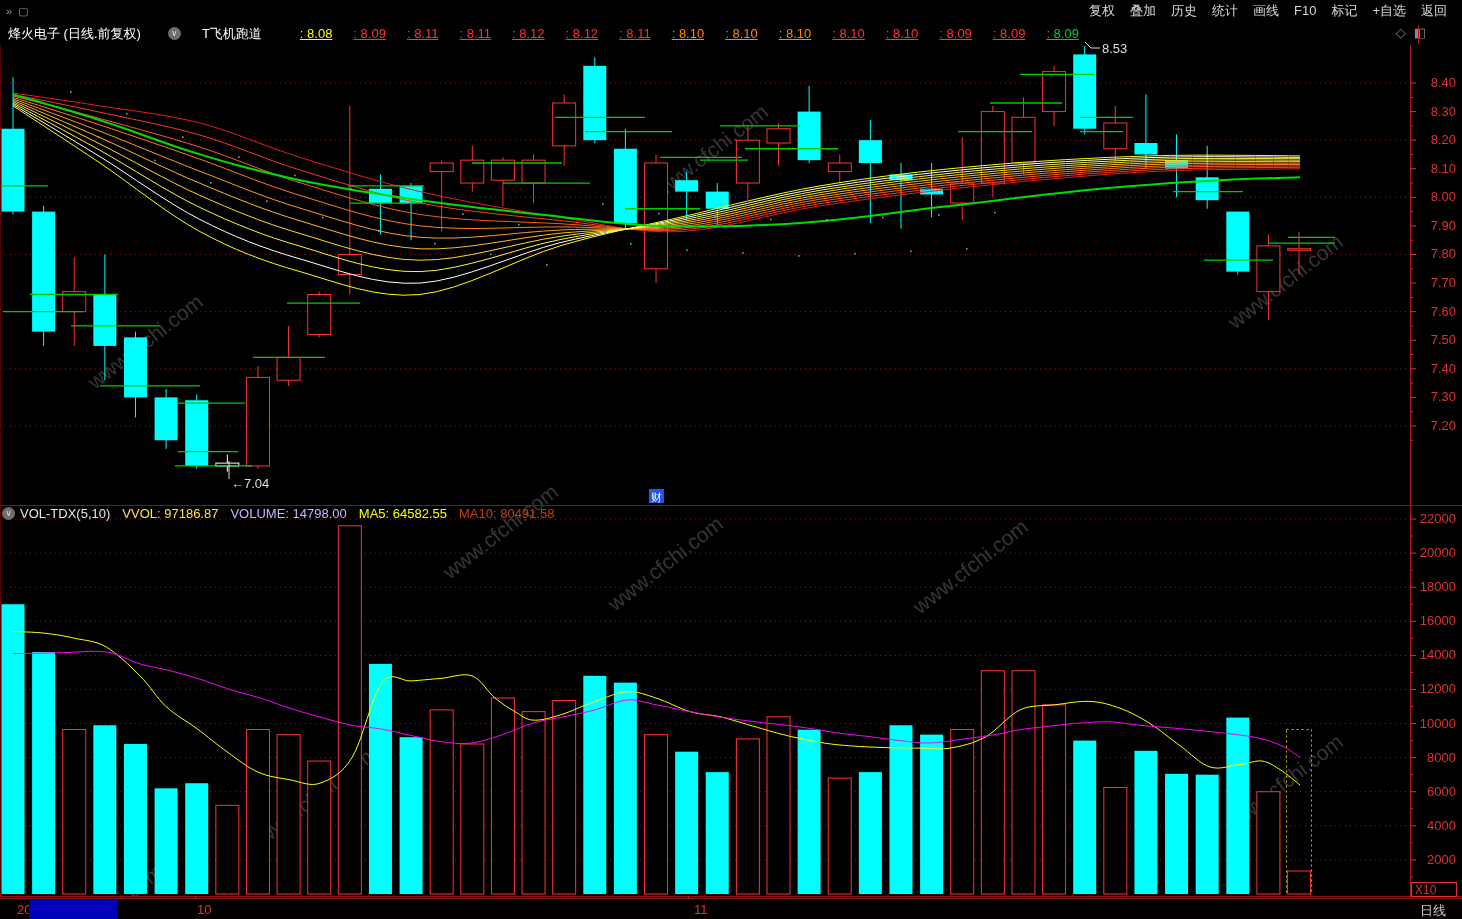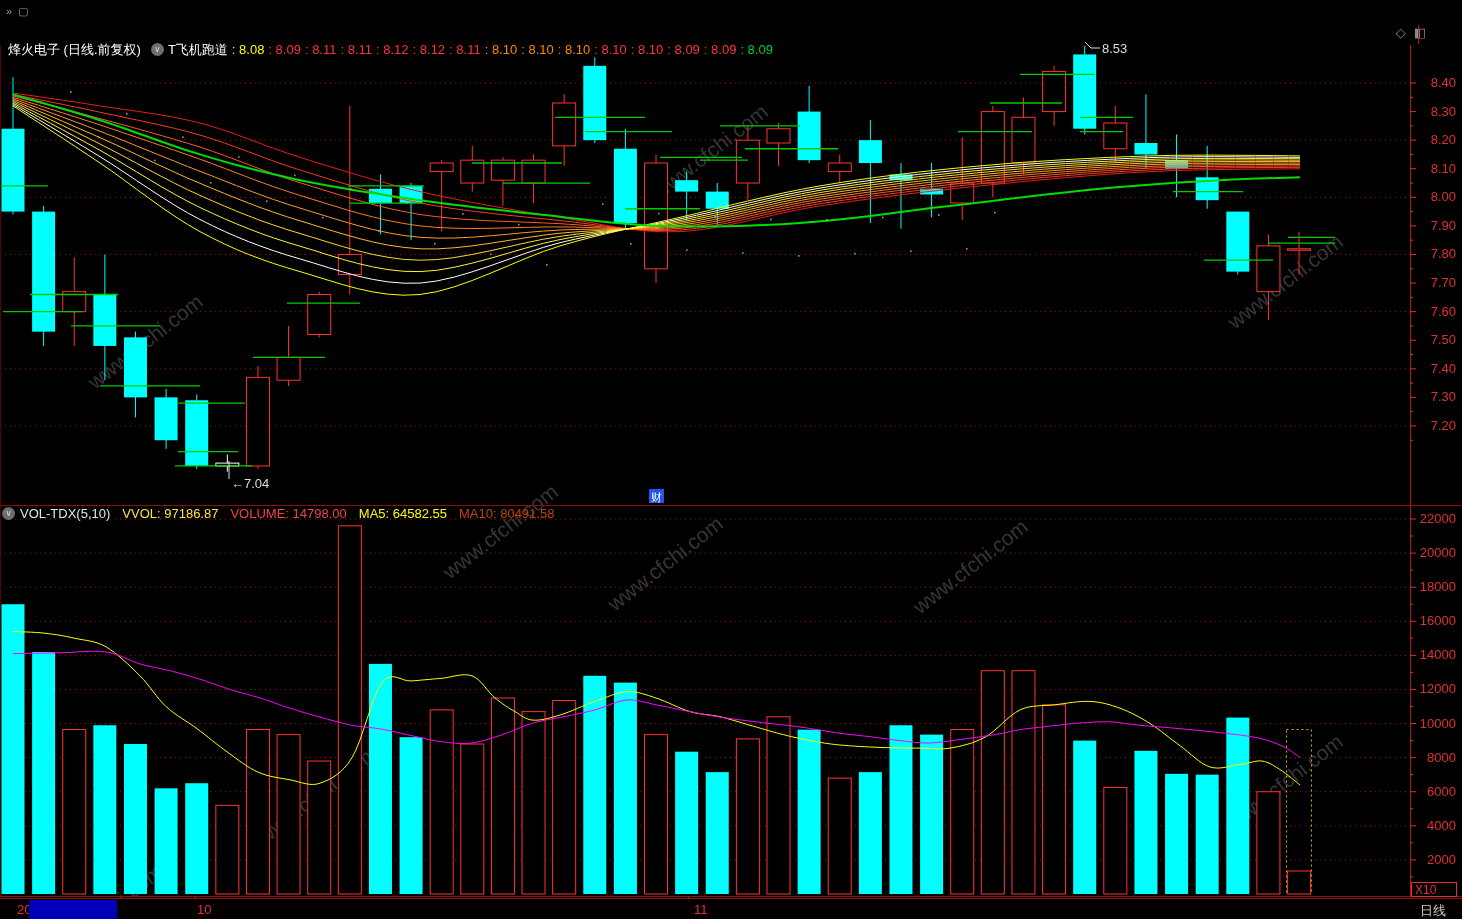--- a/index.html
+++ b/index.html
@@ -5,26 +5,26 @@
   html,body{margin:0;padding:0;background:#000;}
   body{width:1462px;height:919px;position:relative;overflow:hidden;
        font-family:"Liberation Sans",sans-serif;-webkit-font-smoothing:antialiased;}
   #toolbar{position:absolute;top:0;left:0;width:1462px;height:22px;background:#000;
            display:flex;align-items:center;font-size:13px;color:#d8d8d8;white-space:nowrap;}
   #toolbar .witem{margin-left:6px;color:#9a9a9a;font-size:11px;}
   #toolbar .titem{margin-left:14px;cursor:default;}
   #toolbar .titem.active{color:#ff2d2d;}
   #toolbar .spacer{flex:1;}
   #toolbar .ritem{margin-right:15px;cursor:default;}
-  #titlebar{position:absolute;top:38px;left:0;width:1462px;height:23px;background:#000;
-            display:flex;align-items:center;font-size:13px;color:#fff;white-space:nowrap;}
+  #titlebar{position:absolute;top:22px;left:0;width:1462px;height:23px;background:#000;
+            display:flex;align-items:center;font-size:13px;color:#fff;white-space:nowrap;gap:17px;}
   #titlebar .stock{margin-left:8px;}
   #titlebar .chev{display:inline-block;width:13px;height:13px;border-radius:50%;background:#6e6e6e;
             color:#d9d9d9;font-size:9px;line-height:13px;text-align:center;margin:0 4px 0 10px;}
-  #indicator-values span{margin-left:4px;}
+  #indicator-values span{margin-left:21px;text-decoration:underline;}
   .tr-icons{position:absolute;top:25px;right:28px;color:#8a8a8a;font-size:13px;letter-spacing:8px;}
   .tr-redline{position:absolute;top:25px;left:1418px;width:1px;height:19px;background:#c01818;}
   #volheader{position:absolute;top:505px;left:2px;height:16px;display:flex;align-items:center;
              font-size:13px;white-space:nowrap;z-index:5;}
   #volheader .chev{display:inline-block;width:13px;height:13px;border-radius:50%;background:#6e6e6e;
              color:#d9d9d9;font-size:9px;line-height:13px;text-align:center;margin-right:5px;}
   #volheader span{margin-right:12px;}
   #statusbar{position:absolute;left:0;top:898px;width:1462px;height:21px;background:#050000;
              border-top:1px solid #8c1212;font-size:13px;color:#e03131;}
   #statusbar .p20{position:absolute;left:17px;top:3px;}
@@ -35,20 +35,21 @@
   svg{position:absolute;top:0;left:0;}
   text{font-family:"Liberation Sans",sans-serif;}
 </style>
 </head>
 <body>
 
 <div id="toolbar">
   <span class="witem">»</span>
   <span class="witem">▢</span>
   <span class="spacer"></span>
+  <span id="tool-items"><span class="ritem">复权</span><span class="ritem">叠加</span><span class="ritem">历史</span><span class="ritem">统计</span><span class="ritem">画线</span><span class="ritem">F10</span><span class="ritem">标记</span><span class="ritem">+自选</span><span class="ritem">返回</span></span>
 </div>
 
 <div id="titlebar">
   <span class="stock">烽火电子 (日线.前复权)</span>
   <span class="chev">∨</span>
   <span>T飞机跑道</span>
   <span id="indicator-values"><span style="color: rgb(255, 255, 0);">: 8.08</span><span style="color: rgb(255, 51, 51);">: 8.09</span><span style="color: rgb(255, 51, 51);">: 8.11</span><span style="color: rgb(255, 51, 51);">: 8.11</span><span style="color: rgb(255, 51, 51);">: 8.12</span><span style="color: rgb(255, 51, 51);">: 8.12</span><span style="color: rgb(255, 51, 51);">: 8.11</span><span style="color: rgb(255, 136, 0);">: 8.10</span><span style="color: rgb(255, 136, 0);">: 8.10</span><span style="color: rgb(255, 136, 0);">: 8.10</span><span style="color: rgb(255, 51, 51);">: 8.10</span><span style="color: rgb(255, 51, 51);">: 8.10</span><span style="color: rgb(255, 51, 51);">: 8.09</span><span style="color: rgb(255, 51, 51);">: 8.09</span><span style="color: rgb(0, 204, 51);">: 8.09</span></span>
 </div>
 <div class="tr-icons">
   <span>◇</span><span>◧</span>
@@ -373,21 +374,21 @@
     <rect x="854" y="252.86872" width="1.6" height="1.6" fill="rgba(170,190,210,0.8)"></rect>
     <rect x="882" y="216.66776000000007" width="1.6" height="1.6" fill="rgba(170,190,210,0.8)"></rect>
     <rect x="910" y="250.46680000000015" width="1.6" height="1.6" fill="rgba(170,190,210,0.8)"></rect>
     <rect x="938" y="214.26584000000028" width="1.6" height="1.6" fill="rgba(170,190,210,0.8)"></rect>
     <rect x="966" y="248.06488000000013" width="1.6" height="1.6" fill="rgba(170,190,210,0.8)"></rect>
     <rect x="994" y="211.86392000000023" width="1.6" height="1.6" fill="rgba(170,190,210,0.8)"></rect>
   </svg>
 
 <div id="volheader">
   <span class="chev">∨</span>
-  <span id="vol-segments"><span style="color: rgb(230, 230, 230); text-align: center;">VOL-TDX(5,10)</span><span style="color: #fde047;">VVOL: 97186.87</span><span style="color: #ef4444;">VOLUME: 14798.00</span><span style="color: rgb(255, 255, 0);">MA5: 64582.55</span><span style="color: #c2410c;">MA10: 80491.58</span></span>
+  <span id="vol-segments"><span style="color: rgb(230, 230, 230); text-align: center;">VOL-TDX(5,10)</span><span style="color: #fde047;">VVOL: 97186.87</span><span style="color: #c4b5fd;">VOLUME: 14798.00</span><span style="color: rgb(255, 255, 0);">MA5: 64582.55</span><span style="color: #c2410c;">MA10: 80491.58</span></span>
 </div>
 
 <div id="statusbar">
   <span class="p20">20</span>
   <span class="datebox">2022/09/26/一</span>
   <span id="month-labels"><span class="mlabel" style="left: 197px;">10</span><span class="mlabel" style="left: 694px;">11</span></span>
   <span class="period">日线</span>
 </div>
 
 </body></html>

